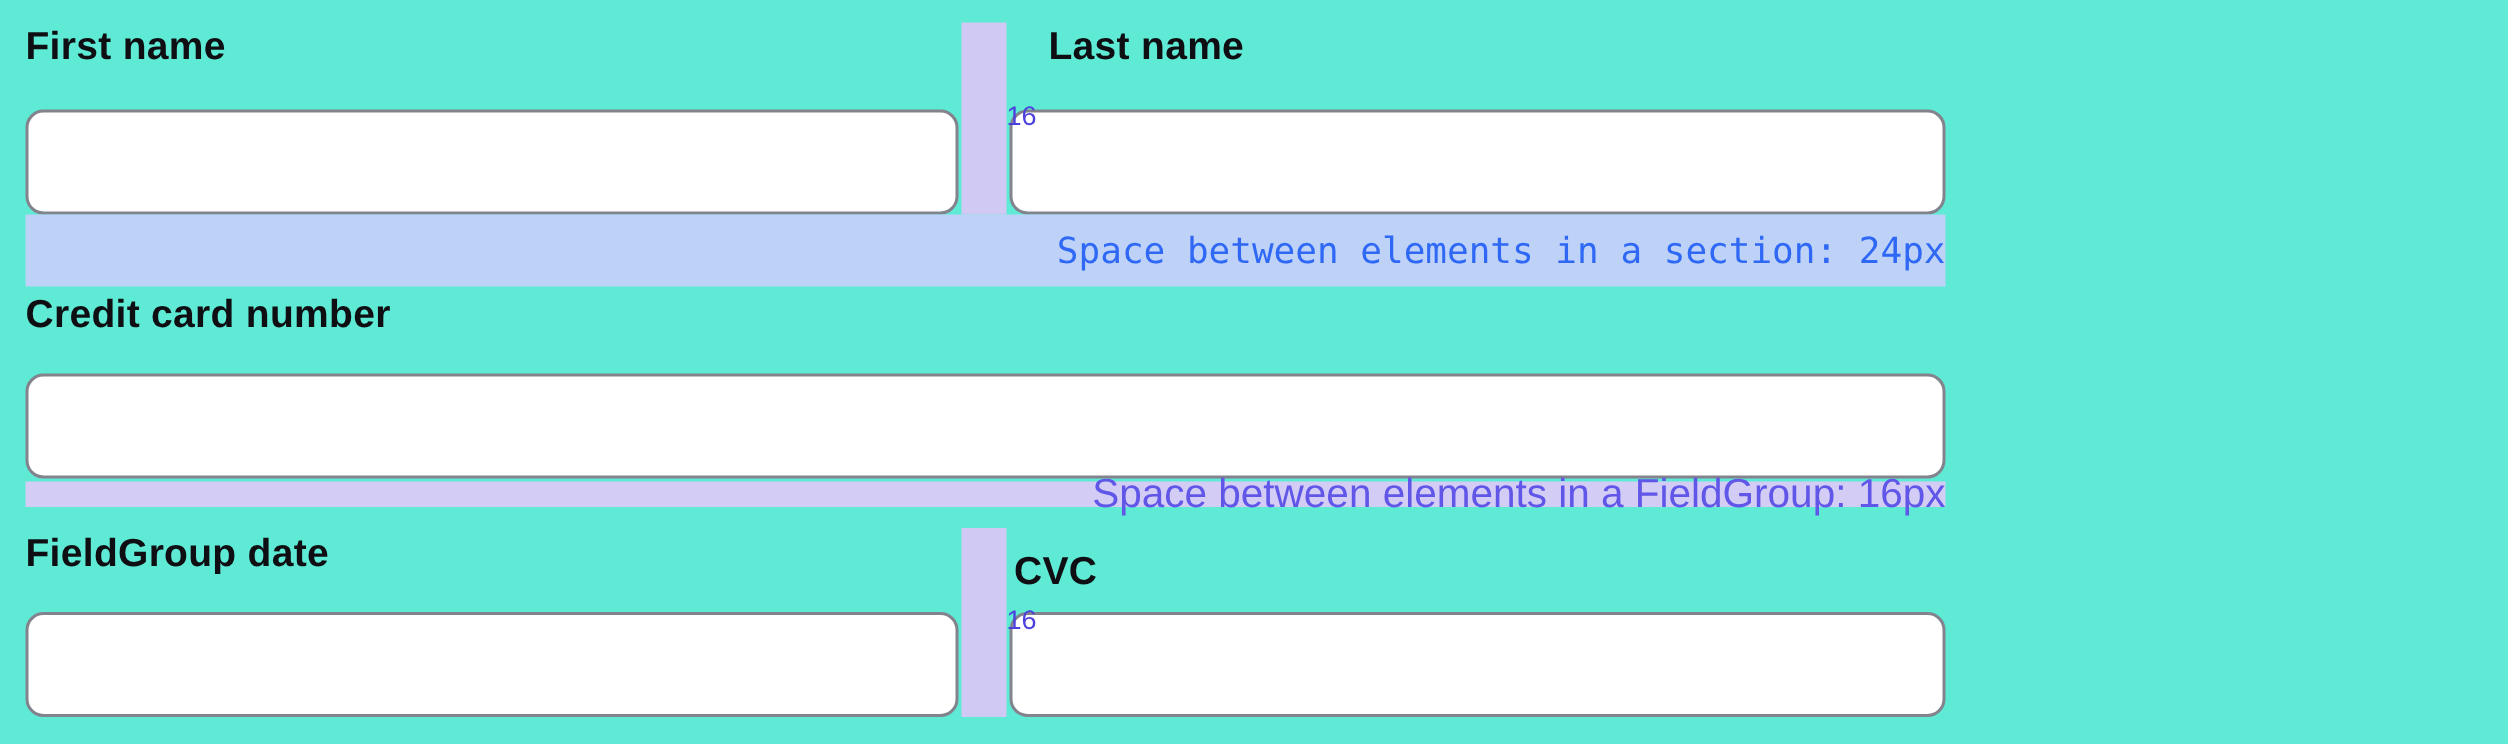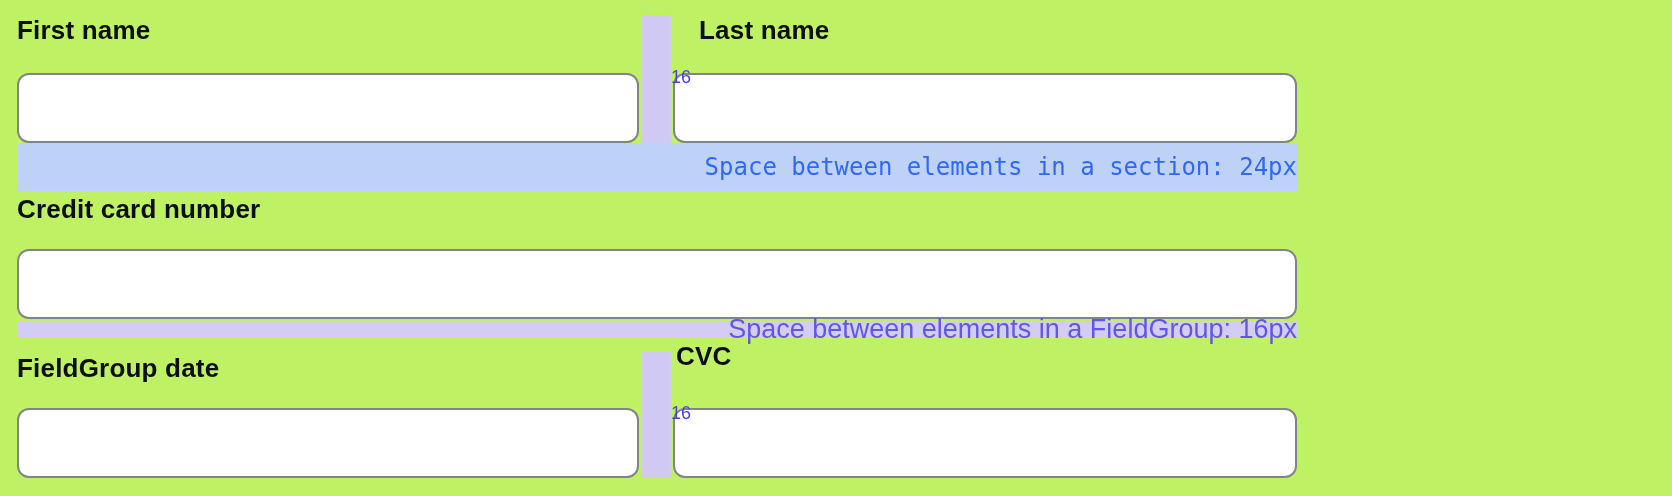--- a/index.html
+++ b/index.html
@@ -3,38 +3,38 @@
 <meta charset="utf-8">
 <style>
   * { margin:0; padding:0; box-sizing:border-box; }
   html,body { background:#ffffff; }
   body { font-family:"Liberation Sans", sans-serif; }
 
   .canvas {
     position:relative;
     width:1672px;
     height:496px;
-    background:#bef264;
+    background:#5eead4;
     overflow:hidden;
   }
 
   .field-label {
     position:absolute;
     font-size:26px;
     font-weight:bold;
     letter-spacing:0.2px;
     color:var(--label-text, #0e0e13);
     line-height:32px;
     white-space:nowrap;
   }
   .lbl-first  { left:17px;  top:14px; }
   .lbl-last   { left:676px; top:14px;margin-left:23px; }
   .lbl-card   { left:17px;  top:193px; }
   .lbl-exp    { left:17px;  top:352px; }
-  .lbl-cvc    { left:676px; top:340px; }
+  .lbl-cvc    { left:676px; top:364px; }
 
   .text-input {
     position:absolute;
     height:70px;
     background:#ffffff;
     border:2px solid var(--input-border, #83838d);
     border-radius:12px;
     outline:none;
     font-size:24px;
     padding:0 16px;

